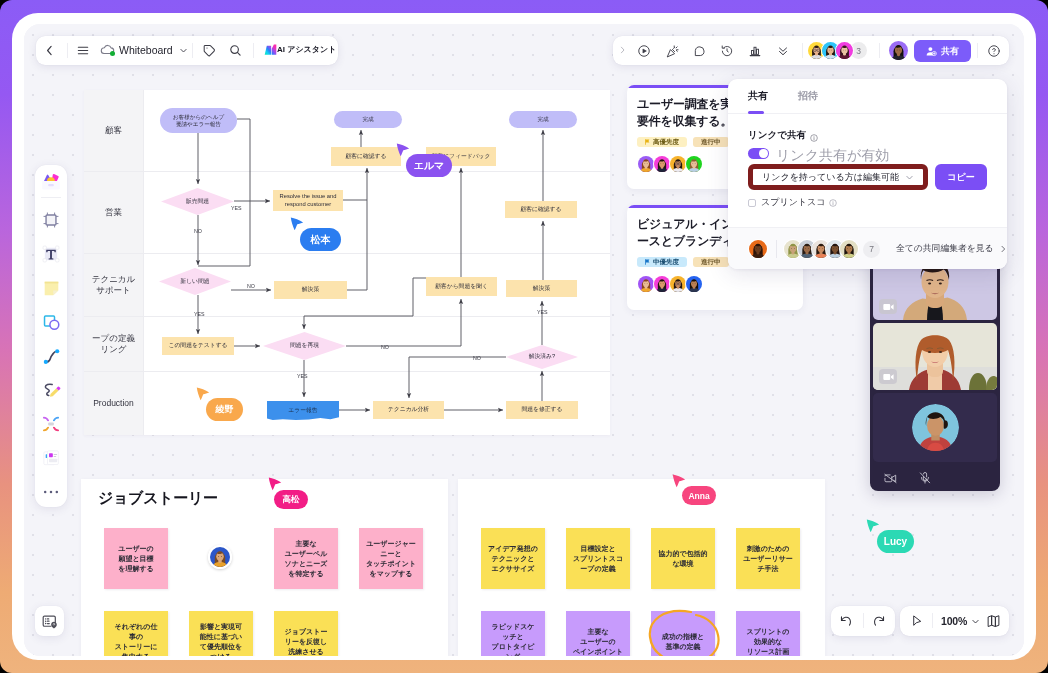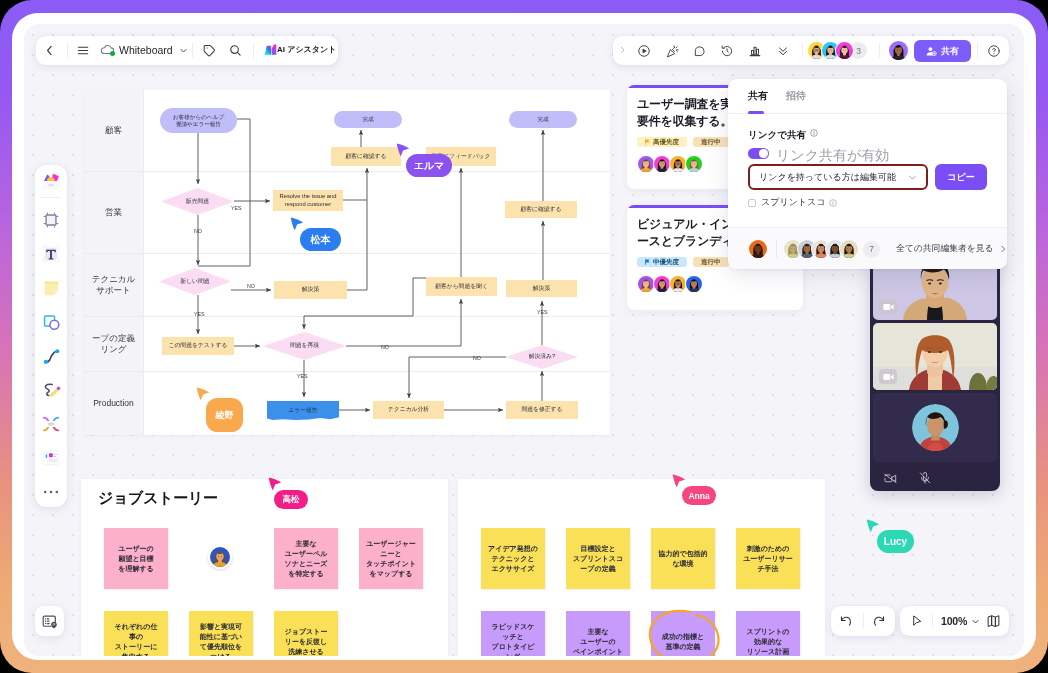--- a/index.html
+++ b/index.html
@@ -1,18 +1,18 @@
 <!DOCTYPE html>
 <html><head>
 <meta charset="utf-8">
 <style>
   *{box-sizing:border-box;margin:0;padding:0;}
   html,body{width:1048px;height:673px;overflow:hidden;}
   body{font-family:"Liberation Sans",sans-serif;background:#000;}
-  #frame{position:absolute;left:0;top:0;width:1048px;height:673px;border-radius:32px;
+  #frame{position:absolute;left:0;top:0;width:1048px;height:673px;border-radius:12px;
      background:linear-gradient(180deg,#8b5cf6 0%,#9558f2 14%,#b965dd 34%,#d873b6 52%,#e8927f 72%,#eeab74 88%,#efb37d 100%);}
   #white{position:absolute;left:12px;top:13px;width:1024px;height:647px;background:#fff;border-radius:26px;}
   #app{position:absolute;left:12px;top:11px;width:1000px;height:632px;background:#f4f4f9;border-radius:16px;overflow:hidden;}
   #canvas{position:absolute;inset:0;background-color:#f4f4f9;
     background-image:radial-gradient(circle at center,#e0e0e8 0.9px,transparent 1.1px);
     background-size:20px 20px;background-position:19px 1px;}
 
   
   .bar{position:absolute;background:#fff;border-radius:12px;box-shadow:0 2px 8px rgba(60,50,110,.10), 0 0 1px rgba(60,50,110,.12);display:flex;align-items:center;}
   #tl{left:12px;top:12px;width:302px;height:29px;border-radius:9px;display:block;}
@@ -62,25 +62,25 @@
   .kc .tag{border-radius:3px;font-size:6.5px;font-weight:700;height:10px;padding:0 8px;display:flex;align-items:center;gap:3px;white-space:nowrap;}
   .kc .kav{position:absolute;left:10px;display:flex;}
 
   
   #share{position:absolute;left:704px;top:55px;width:279px;height:190px;background:#fff;border-radius:9px;
     box-shadow:0 5px 22px rgba(55,45,100,.13),0 1px 3px rgba(55,45,100,.07);overflow:hidden;}
   #share .tabs{position:absolute;left:0;top:0;width:100%;height:35px;border-bottom:1px solid #f0f0f4;}
   #share .tab{position:absolute;top:10px;font-size:10px;color:#9a9aa6;font-weight:700;cursor:pointer;}
   #share .tab.on{color:#1d1d28;}
   #share .tabund{position:absolute;top:32px;height:2.5px;border-radius:2px;background:#7b4ef5;}
-  #share .sec{position:absolute;left:20px;font-size:9.5px;font-weight:700;color:#1d1d28;display:flex;align-items:flex-start;gap:4px;}
+  #share .sec{position:absolute;left:20px;font-size:9.5px;font-weight:700;color:#1d1d28;display:flex;align-items:flex-end;gap:4px;}
   #share .tog{position:absolute;width:21px;height:11px;border-radius:6px;background:#7b4ef5;}
   #share .tog i{position:absolute;right:1.3px;top:1.3px;width:8.4px;height:8.4px;border-radius:50%;background:#fff;}
   #share .toglbl{position:absolute;font-size:14px;color:#9e9eaa;}
-  #share .sel{position:absolute;border:2px solid #7f1d1d;border-radius:6px;background:#fff;display:flex;align-items:center;
+  #share .sel{position:absolute;border:5px solid #7f1d1d;border-radius:6px;background:#fff;display:flex;align-items:center;
      justify-content:space-between;padding:0 9px;font-size:9px;color:#1d1d28;cursor:pointer;}
   #share .copy{position:absolute;background:#7b4ef5;border-radius:6px;color:#fff;font-size:9px;font-weight:700;display:flex;align-items:center;justify-content:center;cursor:pointer;}
   #share .cb{position:absolute;width:8px;height:8px;border:1.2px solid #c9c9d4;border-radius:2px;}
   #share .cblbl{position:absolute;font-size:9px;color:#2e2e3a;display:flex;align-items:center;gap:4px;}
   #share .foot{position:absolute;left:0;bottom:0;width:100%;height:42px;background:#fafafc;border-top:1px solid #f0f0f4;}
   #share .seeall{position:absolute;white-space:nowrap;font-size:8.8px;color:#3c3c48;display:flex;align-items:center;gap:5px;cursor:pointer;}
   #share .cnt2{width:17px;height:17px;border-radius:50%;background:#eeeef1;color:#77777f;font-size:8.5px;display:flex;align-items:center;justify-content:center;}
 
   
   #video{position:absolute;left:846px;top:226px;width:130px;height:241px;background:#2b2440;border-radius:8px;
@@ -585,21 +585,21 @@
                 <path d="M6.6 3a2.4 2.4 0 0 1 4.8.2v4.1M11.4 10.4a2.4 2.4 0 0 1-4.8-.2V7"></path>
                 <path d="M14.2 8.2a5.2 5.2 0 0 1-1.1 3.2M3.8 8.2a5.2 5.2 0 0 0 8 4.8M9 14.2v2.4"></path>
                 <line x1="2" y1="1.4" x2="16" y2="16.2"></line>
               </svg>
         </div>
       </div>
     </div>
     <div id="share">
       <div class="tabs">
         <div class="tab on" style="left:20px">共有</div>
-        <div class="tab" style="left:58px">招待</div>
+        <div class="tab" style="left:70px">招待</div>
         <div class="tabund" style="left:20px;width:16px"></div>
       </div>
       <div class="sec" style="top:50px">
         <span>リンクで共有</span>
         <svg width="8" height="8" viewBox="0 0 24 24" fill="none" stroke="#6f6f7c" stroke-width="1.9">
               <circle cx="12" cy="12" r="10"></circle>
               <path d="M12 10.6v6.4" stroke-linecap="round"></path>
               <circle cx="12" cy="7.1" r="0.4" fill="#6f6f7c"></circle>
             </svg>
       </div>
@@ -713,21 +713,21 @@
               <path d="M0.8 0.6 C4.5 1.2 9.5 3.2 13.2 5.6 C11.2 6.5 9 7 7.3 7.3 C6.6 9 5.8 11.2 4.6 13.2 C2.8 9.2 1.2 4.4 0.8 0.6 Z" fill="#8b52f0"></path>
             </svg></div>
           <div class="cpill" style="left: 406px; top: 154px; width: 46px; height: 23px; background: rgb(139, 82, 240); font-size: 10px; border-radius: 11.5px;">エルマ</div>
           <div class="cursor" style="left: 290px; top: 217px; width: 14px; height: 14px;"><svg width="14" height="14" viewBox="0 0 14 14">
               <path d="M0.8 0.6 C4.5 1.2 9.5 3.2 13.2 5.6 C11.2 6.5 9 7 7.3 7.3 C6.6 9 5.8 11.2 4.6 13.2 C2.8 9.2 1.2 4.4 0.8 0.6 Z" fill="#2b7df0"></path>
             </svg></div>
           <div class="cpill" style="left: 300px; top: 228px; width: 41px; height: 23px; background: rgb(43, 125, 240); font-size: 10px; border-radius: 11.5px;">松本</div>
           <div class="cursor" style="left: 196px; top: 387px; width: 14px; height: 14px;"><svg width="14" height="14" viewBox="0 0 14 14">
               <path d="M0.8 0.6 C4.5 1.2 9.5 3.2 13.2 5.6 C11.2 6.5 9 7 7.3 7.3 C6.6 9 5.8 11.2 4.6 13.2 C2.8 9.2 1.2 4.4 0.8 0.6 Z" fill="#f9a84c"></path>
             </svg></div>
-          <div class="cpill" style="left: 206px; top: 398px; width: 37px; height: 34px; background: rgb(249, 168, 76); font-size: 9px; border-radius: 11.5px;">綾野</div>
+          <div class="cpill" style="left: 206px; top: 398px; width: 37px; height: 23px; background: rgb(249, 168, 76); font-size: 9px; border-radius: 11.5px;">綾野</div>
           <div class="cursor" style="left: 268px; top: 477px; width: 14px; height: 14px;"><svg width="14" height="14" viewBox="0 0 14 14">
               <path d="M0.8 0.6 C4.5 1.2 9.5 3.2 13.2 5.6 C11.2 6.5 9 7 7.3 7.3 C6.6 9 5.8 11.2 4.6 13.2 C2.8 9.2 1.2 4.4 0.8 0.6 Z" fill="#f21d86"></path>
             </svg></div>
           <div class="cpill" style="left: 274px; top: 490px; width: 34px; height: 19px; background: rgb(242, 29, 134); font-size: 8.5px; border-radius: 9.5px;">高松</div>
           <div class="cursor" style="left: 672px; top: 474px; width: 14px; height: 14px;"><svg width="14" height="14" viewBox="0 0 14 14">
               <path d="M0.8 0.6 C4.5 1.2 9.5 3.2 13.2 5.6 C11.2 6.5 9 7 7.3 7.3 C6.6 9 5.8 11.2 4.6 13.2 C2.8 9.2 1.2 4.4 0.8 0.6 Z" fill="#f7457e"></path>
             </svg></div>
           <div class="cpill" style="left: 682px; top: 486px; width: 34px; height: 19px; background: rgb(247, 69, 126); font-size: 8.5px; border-radius: 9.5px;">Anna</div>
           <div class="cursor" style="left: 866px; top: 519px; width: 14px; height: 14px;"><svg width="14" height="14" viewBox="0 0 14 14">
               <path d="M0.8 0.6 C4.5 1.2 9.5 3.2 13.2 5.6 C11.2 6.5 9 7 7.3 7.3 C6.6 9 5.8 11.2 4.6 13.2 C2.8 9.2 1.2 4.4 0.8 0.6 Z" fill="#2bd9b4"></path>

